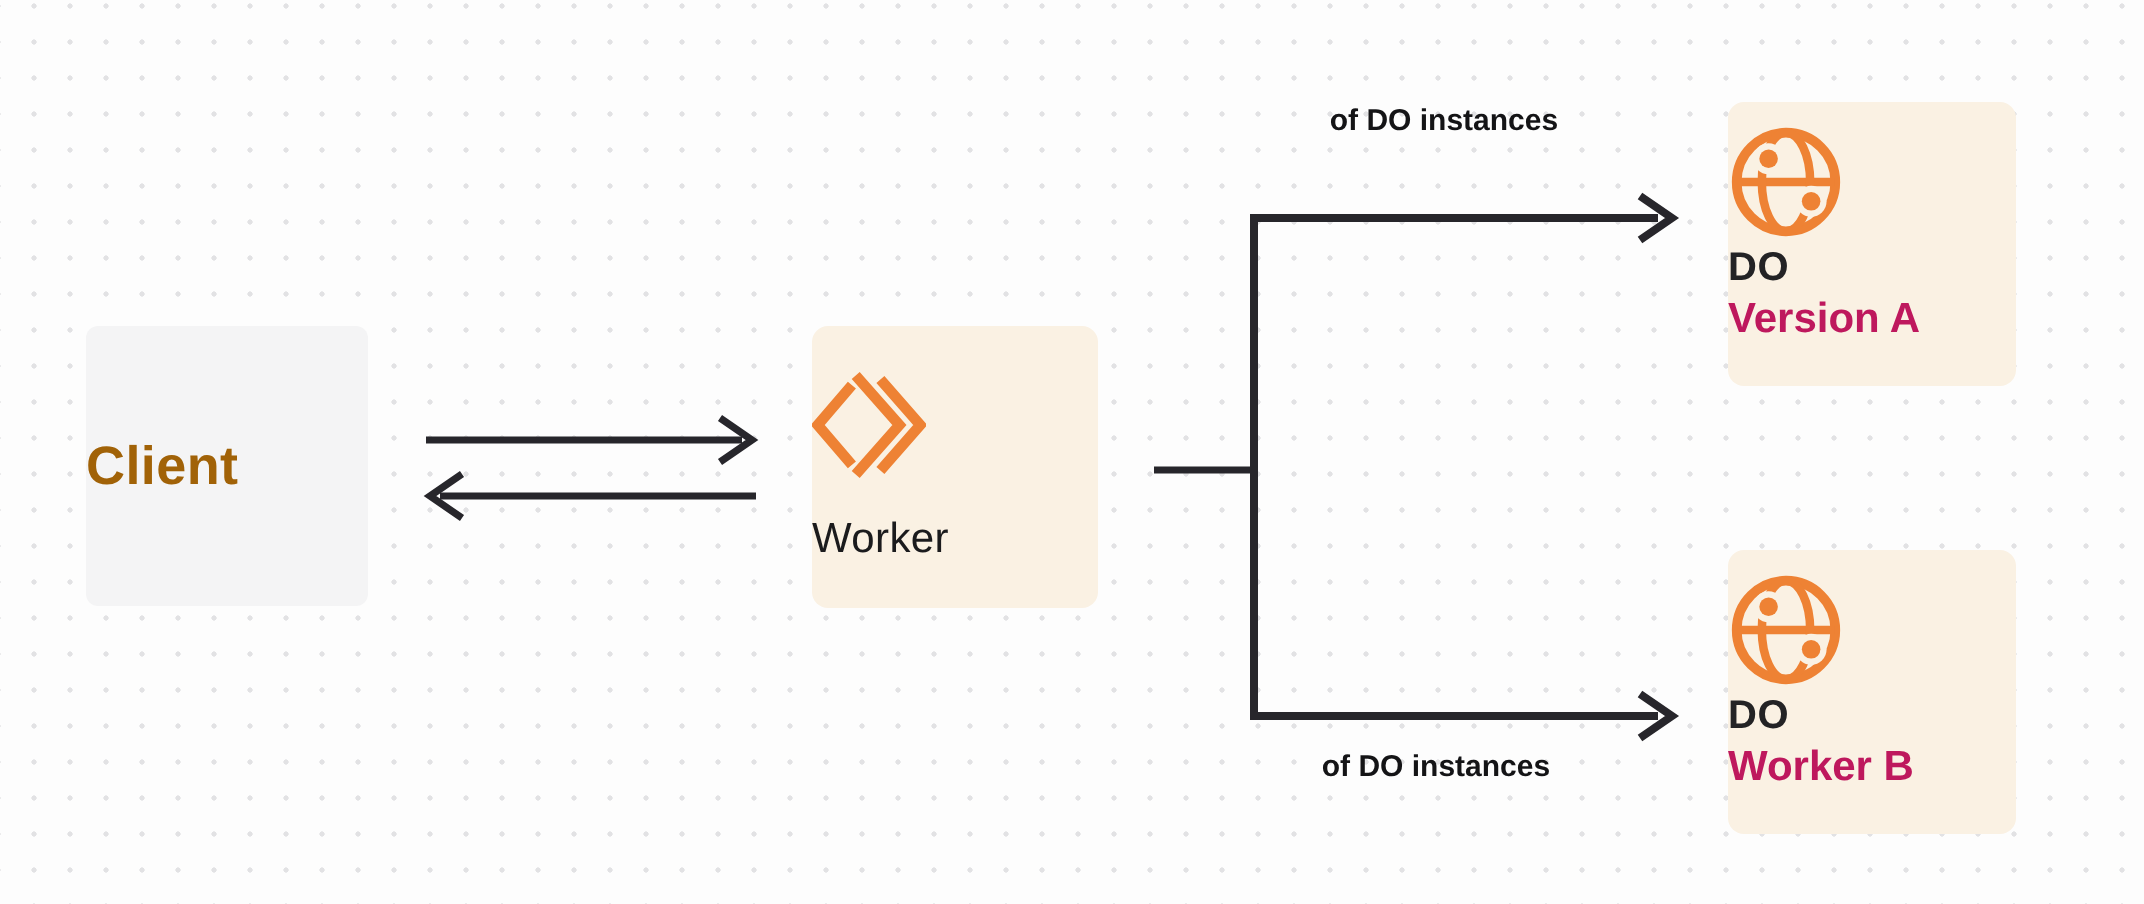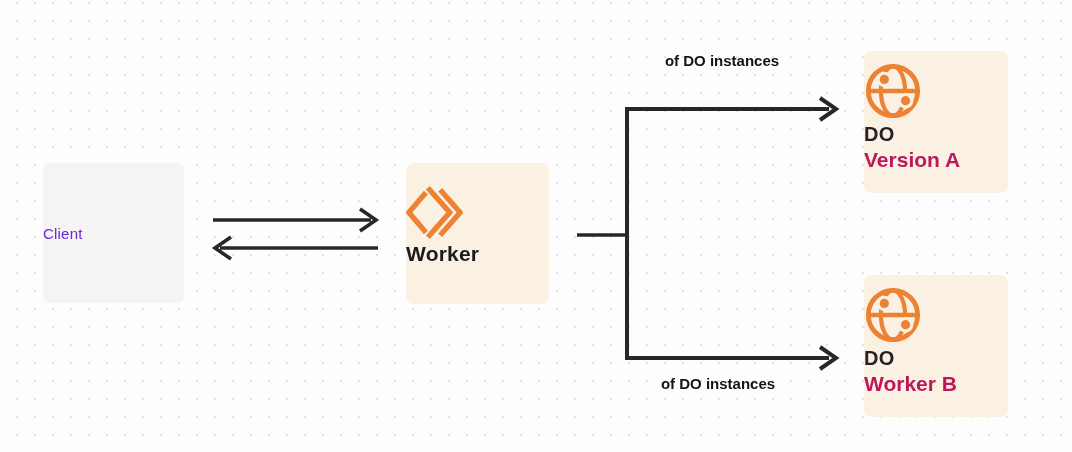--- a/index.html
+++ b/index.html
@@ -31,33 +31,33 @@
     align-items: flex-start;
     justify-content: center;
   }
   .client-node {
     left: 43px; top: 163px;
     width: 141px; height: 140px;
     background: #F4F4F5;
     border-radius: 6px;
   }
   .client-node .node-label {
-    font-size: 15px; font-weight: 400; color: #6d28d9; letter-spacing: .2px;
+    font-size: 27px; font-weight: 700; color: #a16207; letter-spacing: .2px;
   }
   .worker-node {
     left: 406px; top: 163px;
     width: 143px; height: 141px;
     background: #FAF1E3;
     border-radius: 8px;
     justify-content: flex-start;
     padding-top: 20px;
   }
   .worker-node .node-label {
-    font-size: 21px; font-weight: 700; color: #1B1B1D;
-    margin-top: 0; letter-spacing: .2px;
+    font-size: 21px; font-weight: 400; color: #1B1B1D;
+    margin-top: 16px; letter-spacing: .2px;
   }
   .do-node {
     width: 144px; height: 142px;
     background: #FAF1E3;
     border-radius: 8px;
     justify-content: flex-start;
     padding-top: 11px;
   }
   .do-node-a { left: 864px; top: 51px; }
   .do-node-b { left: 864px; top: 275px; }

